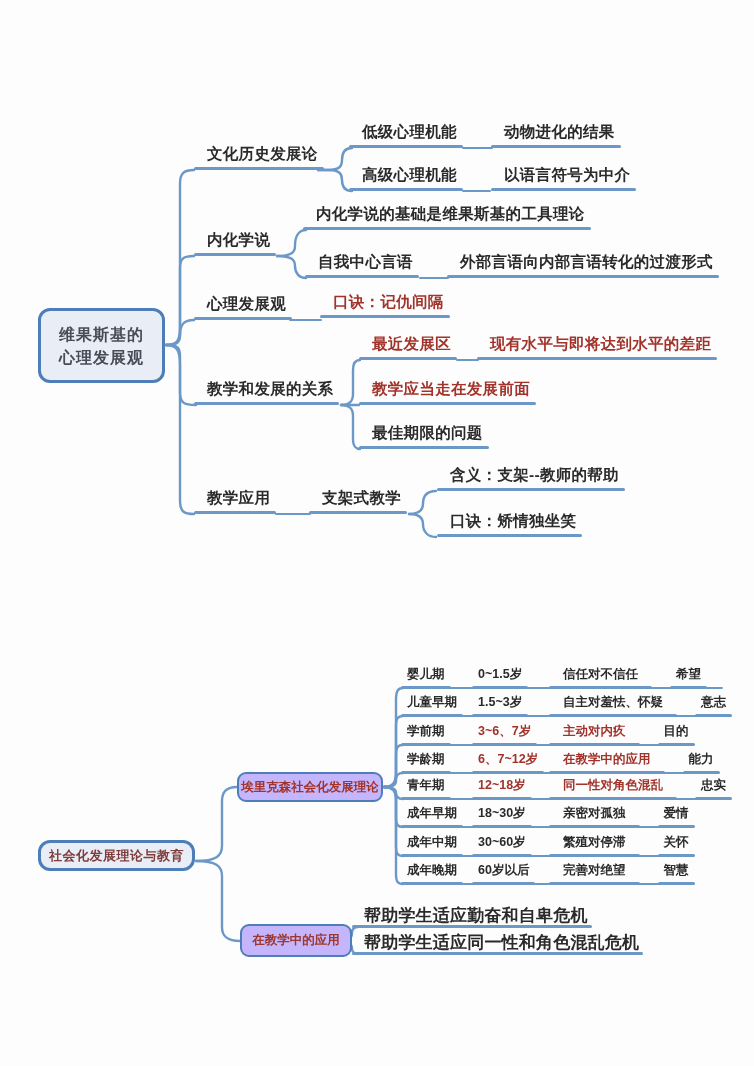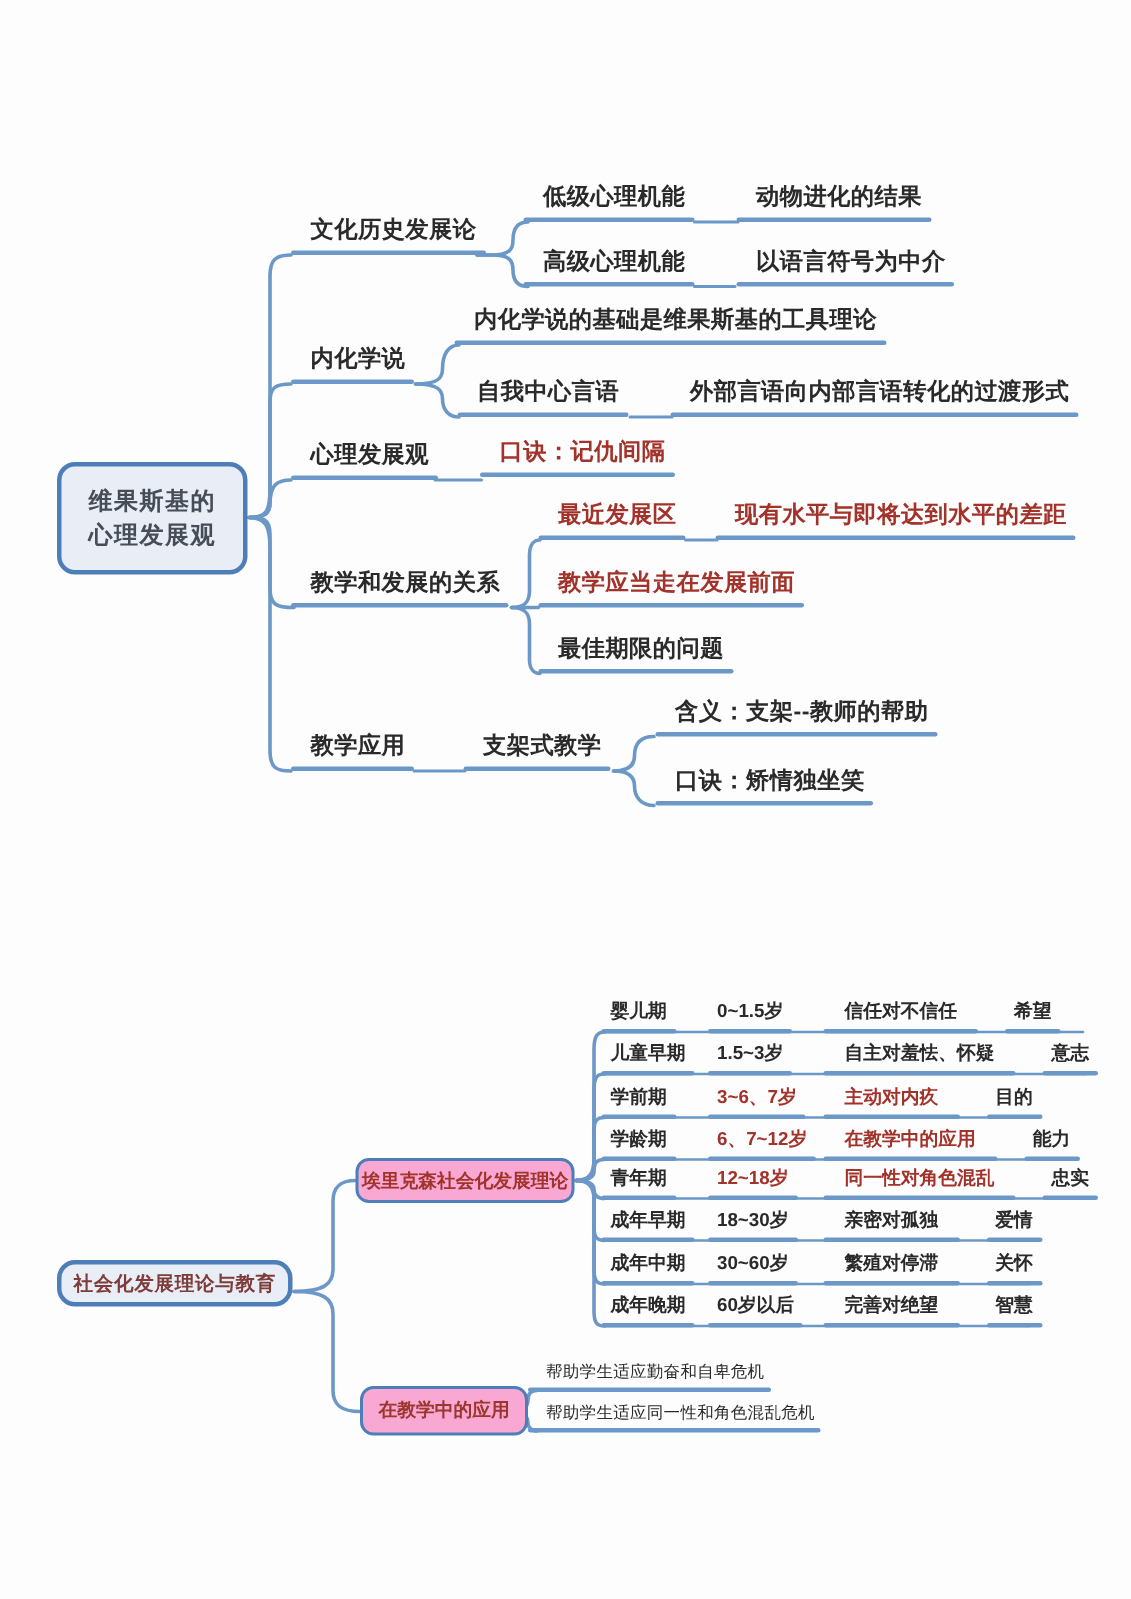--- a/index.html
+++ b/index.html
@@ -26,39 +26,39 @@
     background:var(--line);border-radius:2px;
   }
   .n.red{color:var(--red);}
 
   
   .box{
     position:absolute;display:flex;flex-direction:column;align-items:center;justify-content:center;
     background:var(--boxfill);border:3px solid var(--accent);border-radius:12px;
     font-weight:bold;text-align:center;box-sizing:border-box;
   }
-  .box.small{border-width:2.5px;border-radius:9px;background:#f9a8d4;}
+  .box.small{border-width:2.5px;border-radius:9px;background:#c4b5fd;}
   #root1{left:38px;top:308px;width:127px;height:75px;font-size:16px;line-height:23px;color:var(--rootink);letter-spacing:1px;}
   #root2{left:38px;top:840px;width:157px;height:31px;font-size:13px;color:var(--maroon);letter-spacing:.5px;}
   #eriksonBox{left:237px;top:772px;width:146px;height:30px;font-size:12.5px;color:var(--red);}
   #teachingBox{left:240px;top:924px;width:112px;height:33px;font-size:12.5px;color:var(--teachink);}
 
   
   .trow{position:absolute;left:399px;width:350px;height:24px;font-weight:bold;font-size:12.5px;color:var(--ink);}
   .trow .cell{position:relative;display:inline-block;white-space:nowrap;padding:0 6px 6px;text-align:center;}
   .trow .cell::after{content:"";position:absolute;left:0;right:0;bottom:0;height:3px;background:var(--line);border-radius:2px;}
   .trow .c1{position:absolute;left:2px;text-align:right;}
   .trow .c2{position:absolute;left:73px;}
   .trow .c34{position:absolute;left:150px;display:flex;gap:18px;}
   .trow .crisis{padding:0 14px 6px;}
   .trow .red{color:var(--red);}
 
   
   .m{
-    position:absolute;white-space:nowrap;font-weight:normal;font-size:11px;line-height:13px;
+    position:absolute;white-space:nowrap;font-weight:bold;font-size:17px;line-height:13px;
     color:var(--ink);padding:0 0 6px 0;letter-spacing:.2px;
   }
   .m::after{content:"";position:absolute;left:-12px;right:-4px;bottom:0;height:3px;background:var(--line);border-radius:2px;}
 </style>
 </head>
 <body>
 
 <div id="canvas">
 
   <svg class="wires" width="754" height="1066" viewBox="0 0 754 1066">

